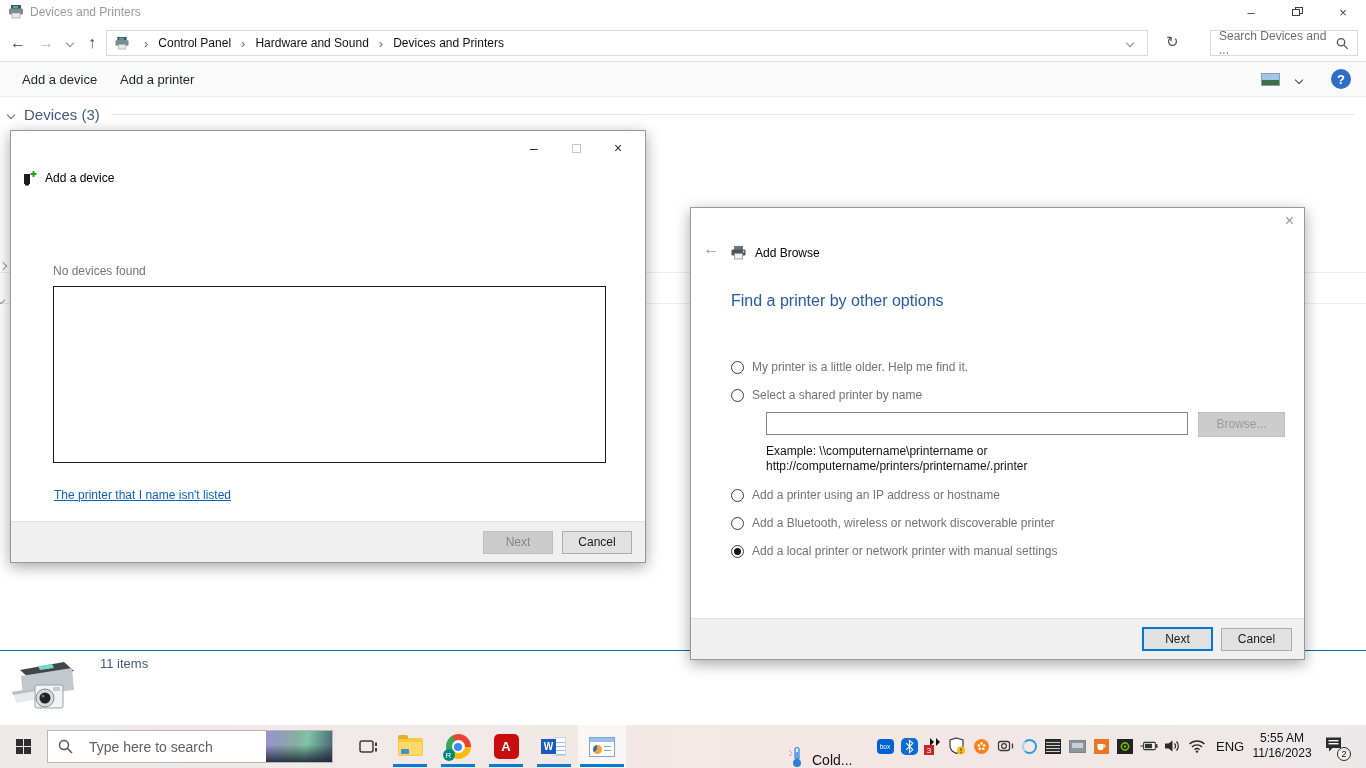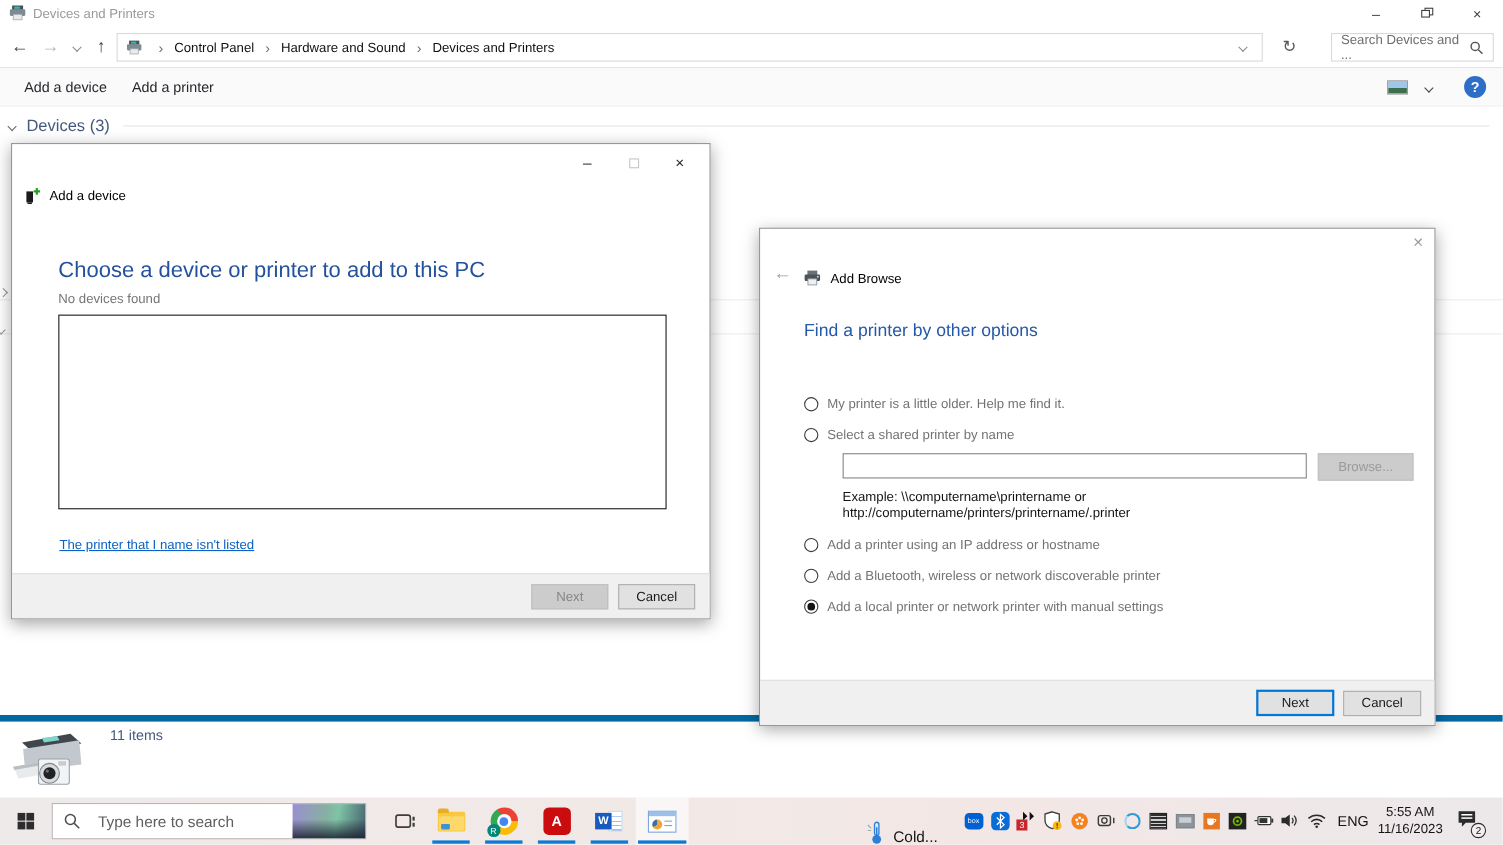--- a/index.html
+++ b/index.html
@@ -41,21 +41,21 @@
   
   .content{position:absolute;top:97px;left:0;right:0;bottom:108px;background:#fff}
   .devices-row{position:absolute;left:8px;top:9px;right:12px;display:flex;align-items:center}
   .devices-row .chev{border-color:#6a6a6a}
   .devices-label{margin-left:10px;font-size:15px;color:#44597c;white-space:nowrap}
   .devices-rule{flex:1;margin-left:12px;border-top:1px solid #e4e4e4;height:0}
   .bg-line{position:absolute;left:0;right:0;height:1px;background:#ededed}
   .ghost-chev{position:absolute;color:#9a9a9a}
 
   
-  .details{position:absolute;left:0;right:0;bottom:43px;height:75px;background:#fff;border-top:6px solid #0369a1}
+  .details{position:absolute;left:0;right:0;bottom:43px;height:75px;background:#fff;border-top:1px solid #0369a1}
   .items-count{position:absolute;left:100px;top:5px;font-size:13px;color:#44597c}
   .details-ico{position:absolute;left:8px;top:3px}
 
   
   .dialog{position:absolute;background:#fff;border:1px solid #989898;box-shadow:0 4px 14px rgba(0,0,0,.35)}
   .dlg-device{left:10px;top:130px;width:636px;height:433px;z-index:10}
   .dlg-printer{left:690px;top:207px;width:615px;height:453px;z-index:11}
   .dctl{position:absolute;right:6px;top:6px;display:flex}
   .dctl .dbtn{width:42px;height:22px;display:flex;align-items:center;justify-content:center;font-size:14px;color:#2b2b2b}
   .max-square{width:9px;height:9px;border:1px solid #c6c6c6}
@@ -246,21 +246,20 @@
   </div>
   <div class="dlg-titlerow">
     <svg class="dev-add-ico" width="15" height="16" viewBox="0 0 15 16">
       <rect x="2" y="4" width="6" height="10" fill="#1b1b1b"></rect>
       <rect x="3" y="14" width="4" height="1.5" fill="#1b1b1b"></rect>
       <rect x="8.5" y="3" width="6" height="2" fill="#21a121"></rect>
       <rect x="10.5" y="1" width="2" height="6" fill="#21a121"></rect>
     </svg>
     <span class="t">Add a device</span>
   </div>
-  <div class="wizard-h" style="left:42px;top:104px;font-size:20px">Choose a device or printer to add to this PC</div>
   <div class="abs" style="left:42px;top:133px;font-size:12px;color:#767676">No devices found</div>
   <div class="listbox"></div>
   <span class="link">The printer that I name isn't listed</span>
   <div class="dlg-footer">
     <div class="btn disabled" style="right:92px;top:9px;width:70px">Next</div>
     <div class="btn" style="right:13px;top:9px;width:70px">Cancel</div>
   </div>
 </div>
 
 <div class="dialog dlg-printer">

